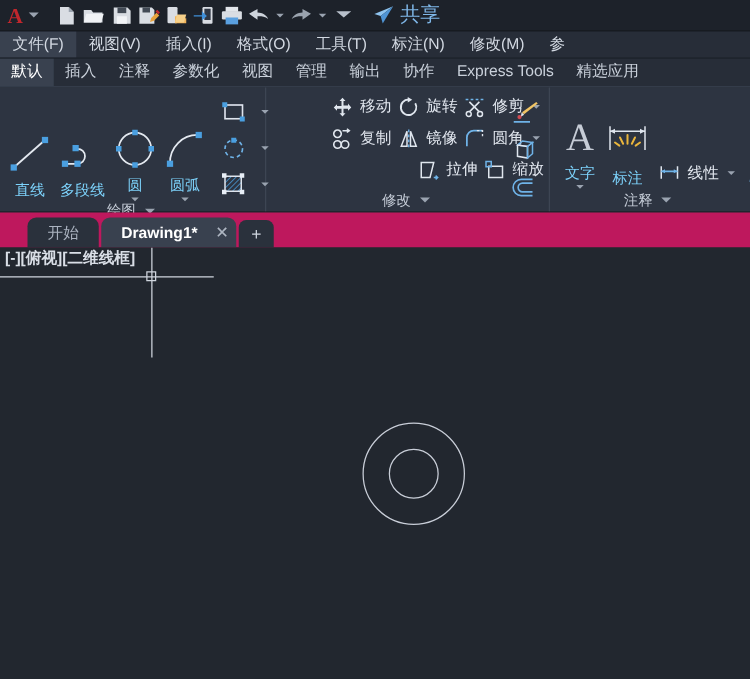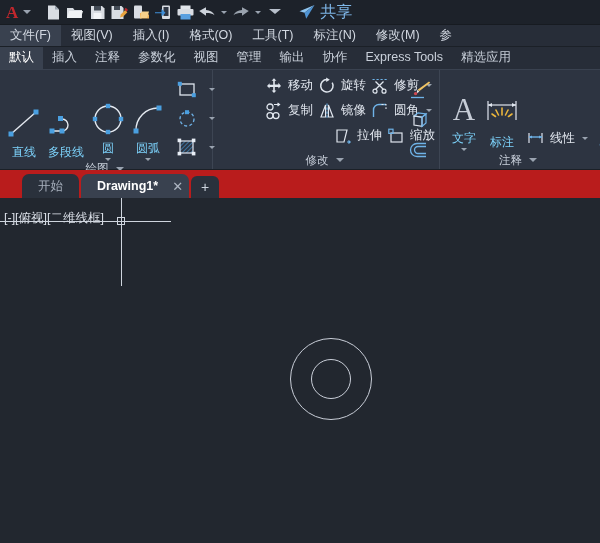--- a/index.html
+++ b/index.html
@@ -69,34 +69,34 @@
               padding-top:2px; gap:2px; }
   .smallrow { display:flex; align-items:center; height:25px; gap:4px; padding:0 2px;}
   .smallrow .glyph { width:20px; height:20px; display:flex; align-items:center; justify-content:center;}
   .smallrow .lbl { font-size:12.5px; color:#e2e7ef; white-space:nowrap; }
 
   .iconcol { display:flex; flex-direction:column; gap:2px; padding-top:2px;}
   .iconcol .cell { display:flex; align-items:center; height:27px; gap:6px; }
   .iconcol .cell .glyph { width:26px; height:24px; display:flex; align-items:center; justify-content:center;}
 
   
-  .doctabs { height:28px; background:#b91c1c; display:flex; align-items:flex-end;
+  .doctabs { height:28px; background:#be185d; display:flex; align-items:flex-end;
              padding-left:22px; position:relative; }
   .dtab { height:24px; display:flex; align-items:center; padding:0 16px;
           border-radius:7px 7px 0 0; font-size:12.5px; color:#aab2bf;
           background:#2a313c; margin-right:2px; white-space:nowrap;}
   .dtab.active { background:#39414f; color:#ffffff; font-weight:bold; padding-right:6px;}
   .dtab .x { margin-left:14px; color:#aeb6c2; font-size:13px; }
   .dplus { height:22px; width:28px; display:flex; align-items:center; justify-content:center;
            background:#2a313c; border-radius:6px 6px 0 0; color:#cdd4de; font-size:14px;}
 
   
   .canvas { position:relative; height:358px; background:#22272f; overflow:hidden;}
-  .vplabel { position:absolute; left:4px; top:12px; font-size:12.5px; color:#d9dee6;
-             white-space:nowrap; letter-spacing:0px;}
+  .vplabel { position:absolute; left:4px; top:0; font-size:12.5px; color:#d9dee6;
+             white-space:nowrap; letter-spacing:0px;font-weight:bold;}
   .cross-v { position:absolute; width:1px; background:#cfd5de; }
   .cross-h { position:absolute; height:1px; background:#cfd5de; }
   .pickbox { position:absolute; border:1px solid #cfd5de; background:transparent; }
   .circ { position:absolute; border:1.4px solid #c9ced8; border-radius:50%; }
 </style>
 </head>
 <body>
 
 <div id="app">
 

